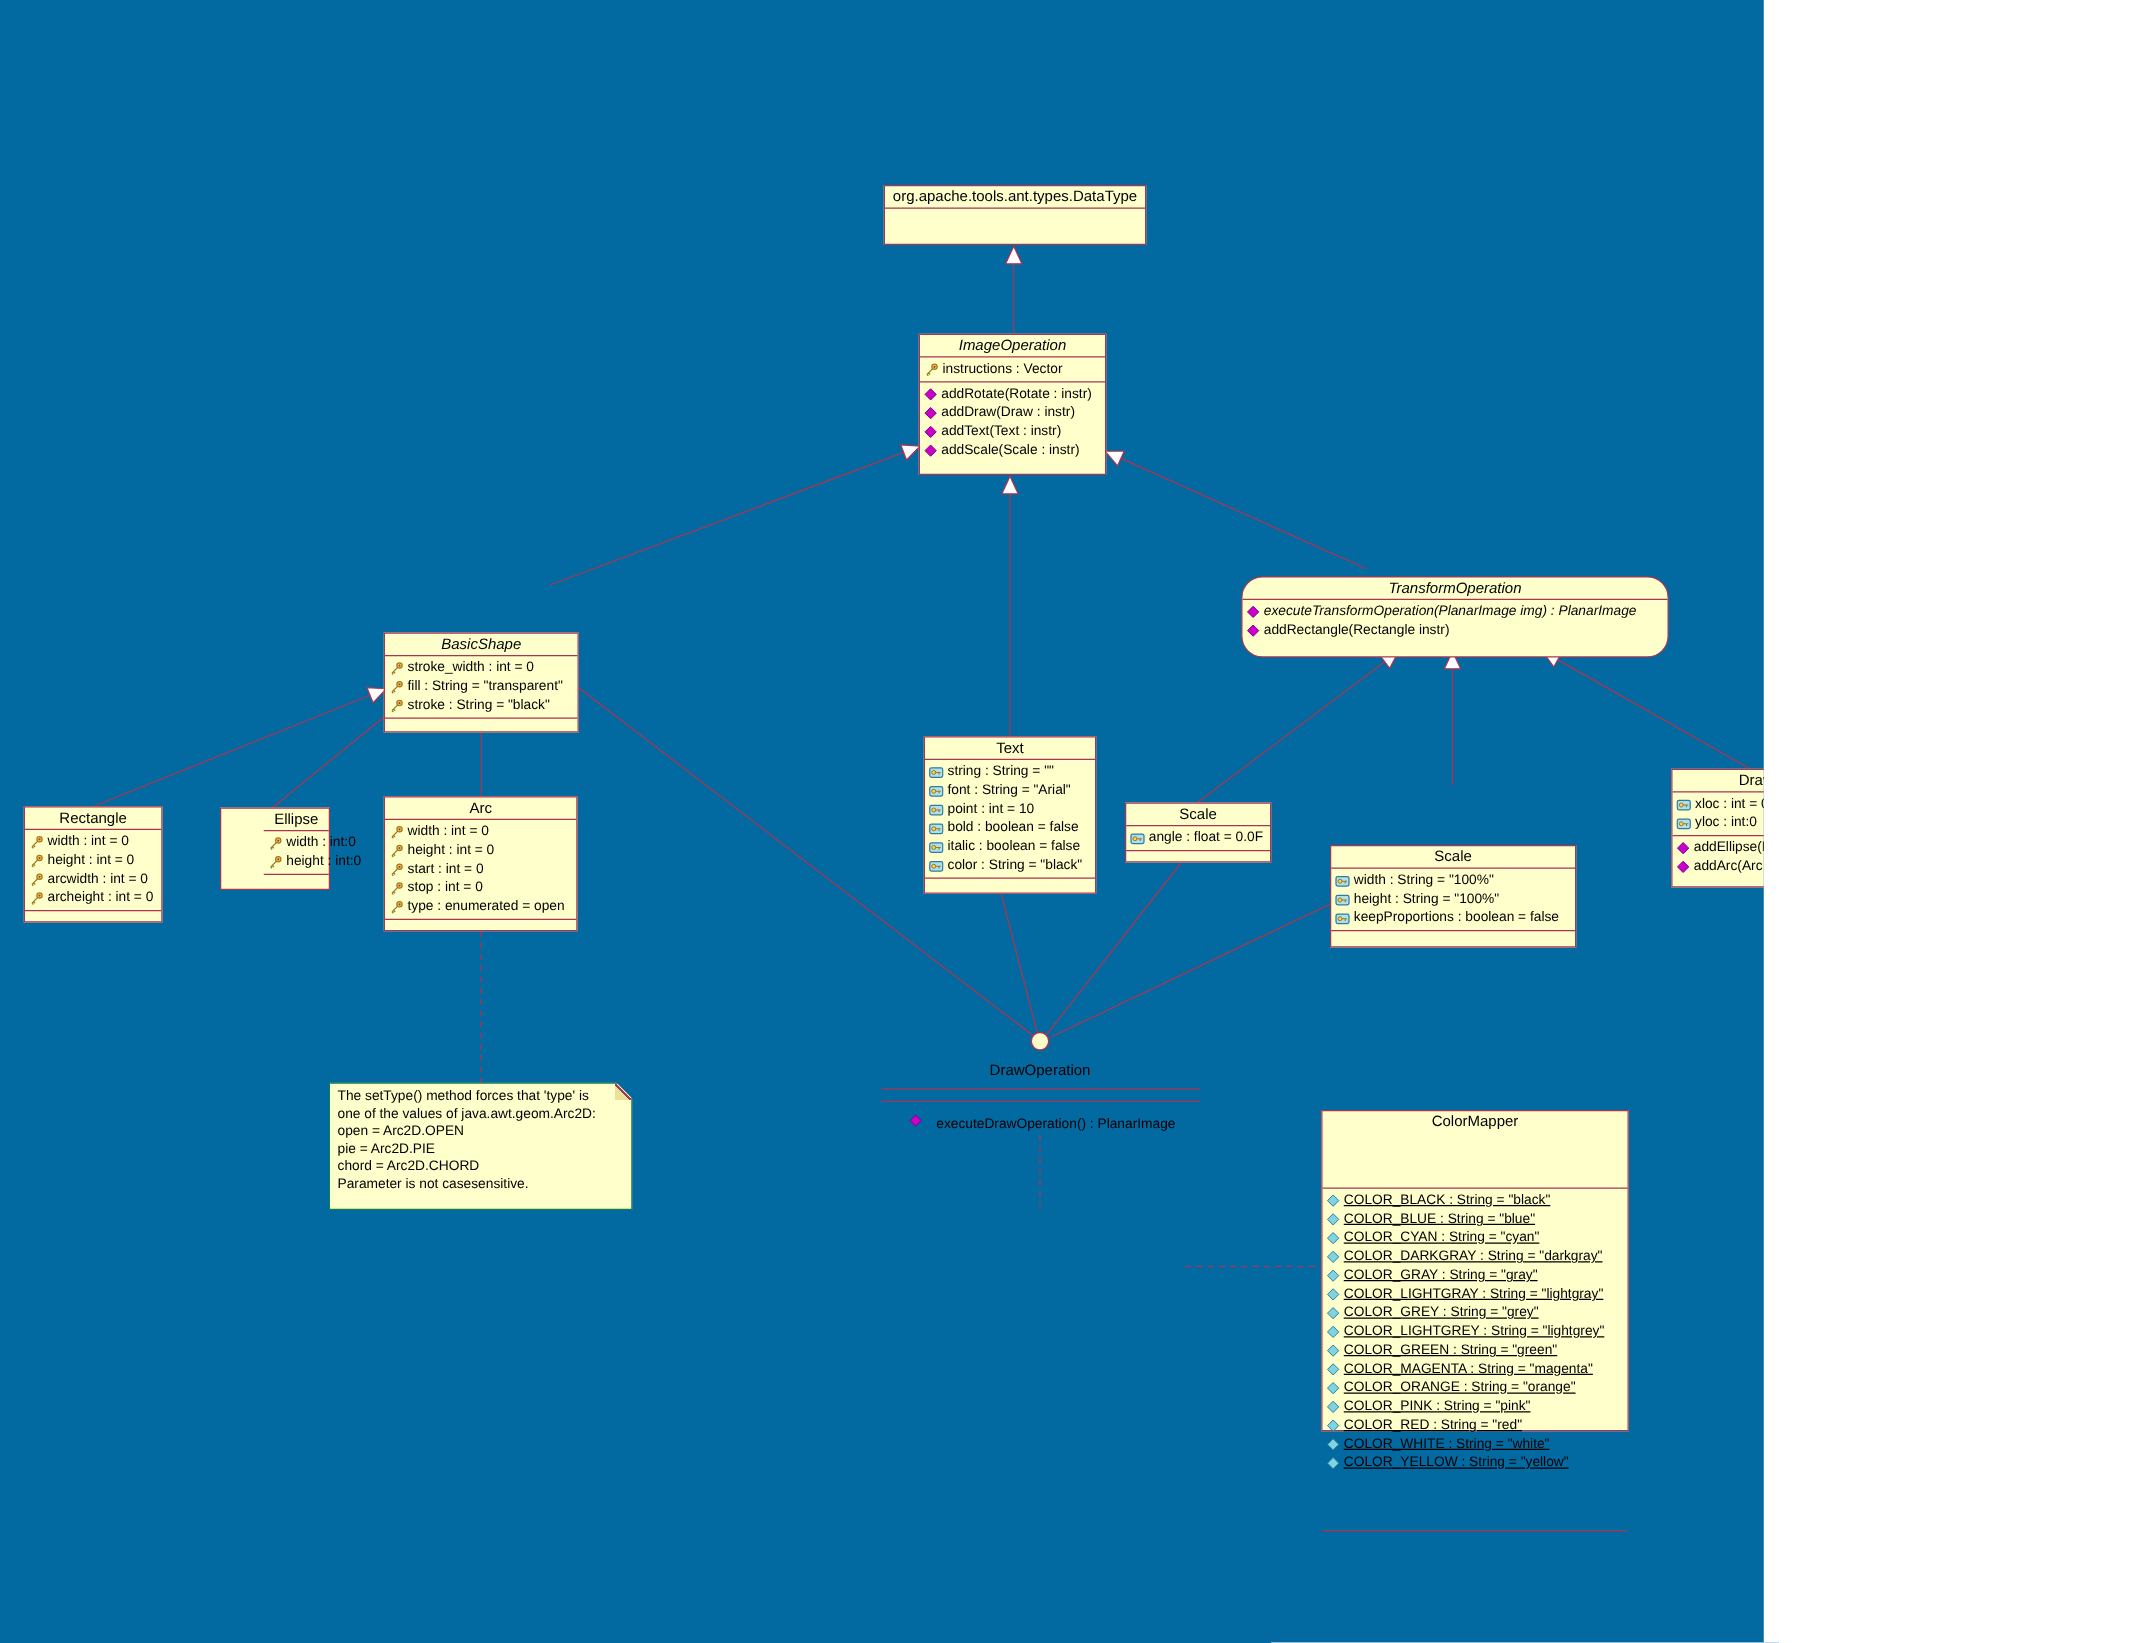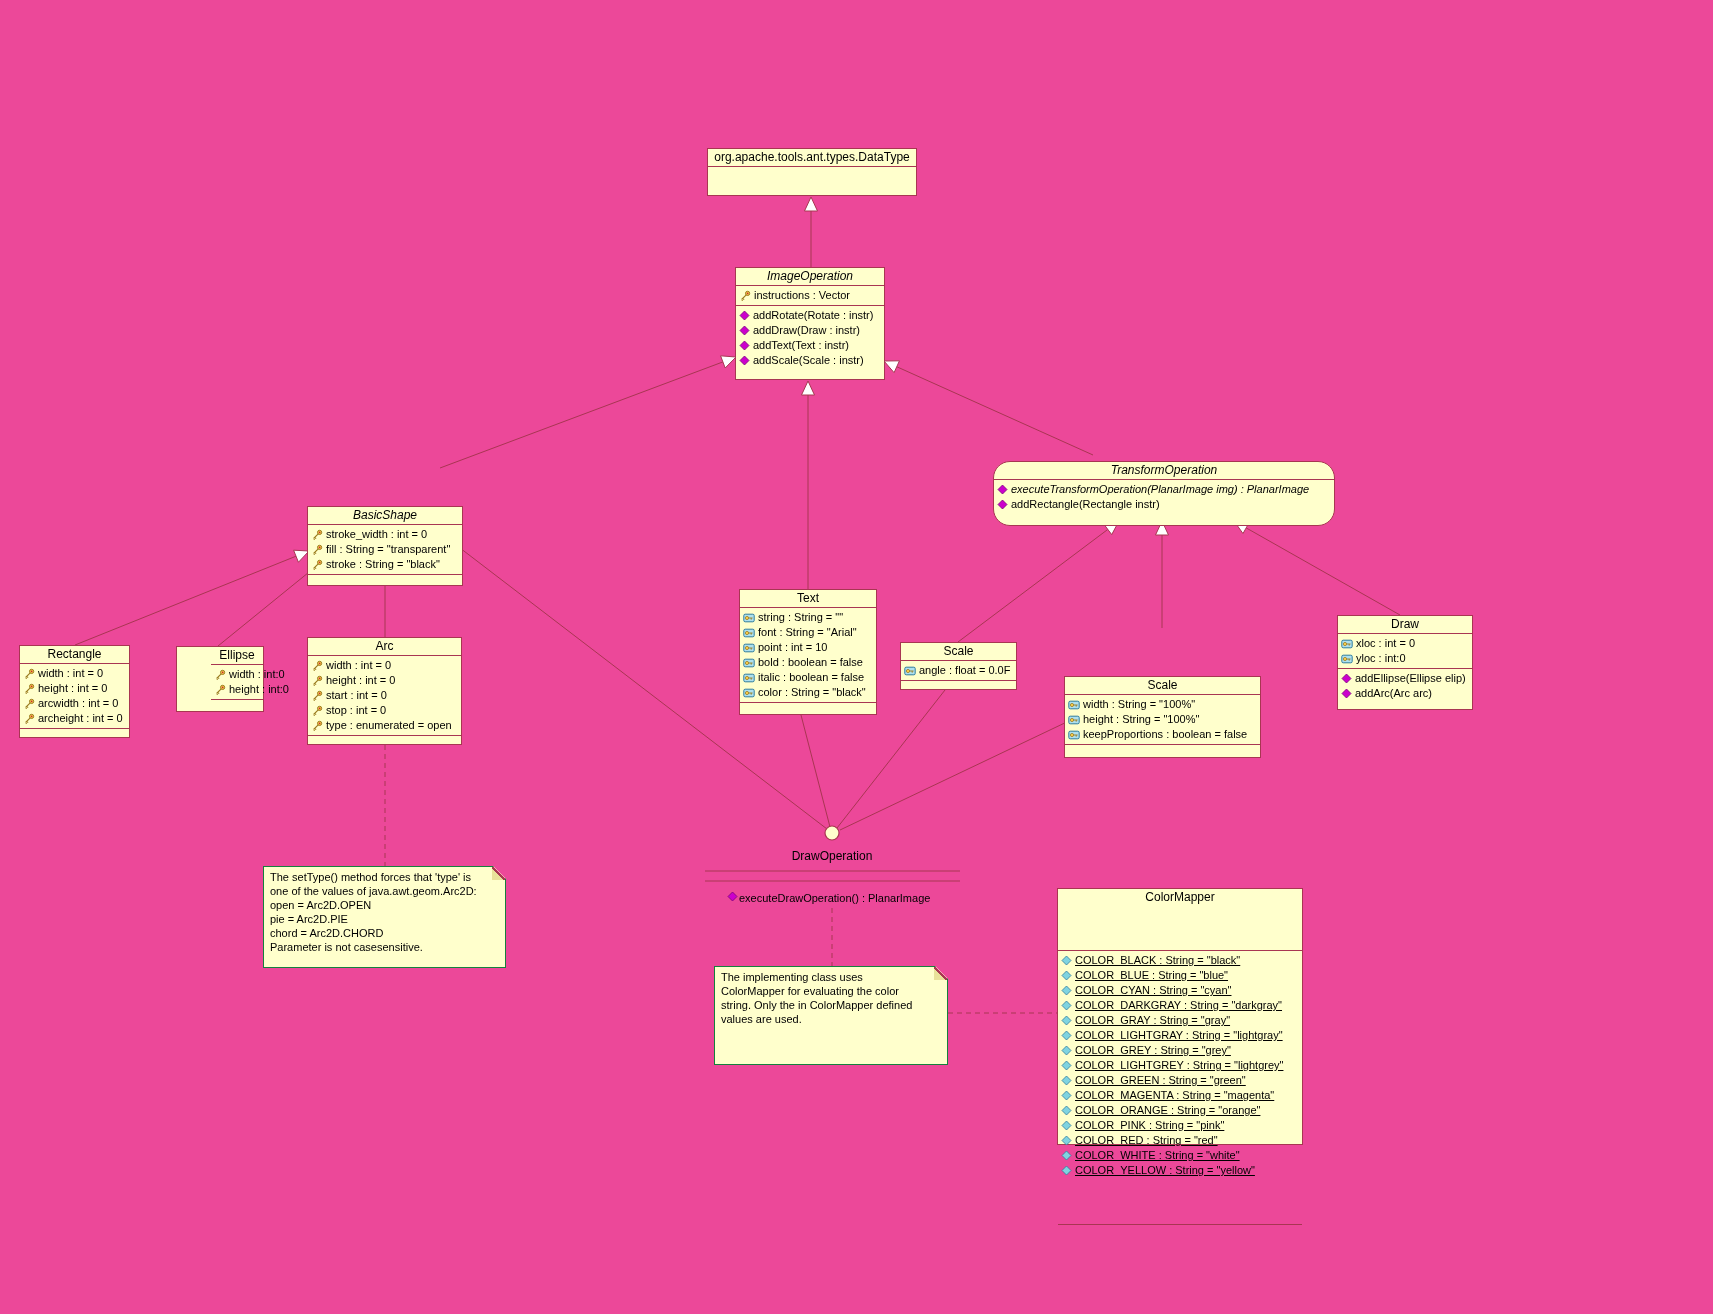--- a/index.html
+++ b/index.html
@@ -1,18 +1,18 @@
 <!DOCTYPE html>
 <html><head>
 <meta charset="utf-8">
 <style>
   *{box-sizing:border-box;margin:0;padding:0}
   html,body{background:#ffffff}
   #canvas{
-    position:relative;width:1713px;height:1314px;background:#ec4899;
+    position:relative;width:1411px;height:1314px;background:#0369a1;
     overflow:hidden;font-family:"Liberation Sans",sans-serif;color:#000;
   }
   #edges{position:absolute;left:0;top:0;z-index:1}
   .uml-class{
     position:absolute;z-index:2;background:#ffffcc;border:1px solid #a83652;
     display:flex;flex-direction:column;font-size:11px;
   }
   .class-title{
     text-align:center;font-size:12px;line-height:15px;padding:1px 3px;flex:0 0 auto;
   }
@@ -34,21 +34,21 @@
   .note::after{
     content:"";position:absolute;top:0;right:0;width:13px;height:13px;
     background:linear-gradient(to top right,#e9e29a 0 45%,#a83652 45% 55%,transparent 55%);
   }
   .note-text{white-space:pre-line}
   .lollipop-label{
     position:absolute;z-index:2;font-size:12px;text-align:center;line-height:14px;
   }
   .lollipop-method{
     position:absolute;z-index:2;font-size:11px;line-height:15px;
-    display:flex;align-items:center;gap:1px;white-space:nowrap;
+    display:flex;align-items:center;gap:11px;white-space:nowrap;
   }
 </style>
 </head>
 <body>
 
 <div id="canvas">
   <svg id="edges" width="1713" height="1314">
       <line x1="811" y1="267" x2="811" y2="211" stroke="#a83652" stroke-width="1"></line>
       <polygon points="811,197 817.5,211 804.5,211" fill="#ffffff" stroke="#a83652" stroke-width="1"></polygon>
       <line x1="440" y1="468" x2="722.8913915140333" y2="361.9157281822375" stroke="#a83652" stroke-width="1"></line>
@@ -618,19 +618,13 @@
   </div>
 
   <div class="note" style="left:263px;top:866px;width:243px;height:102px">
     <div class="note-text">The setType() method forces that 'type' is
 one of the values of java.awt.geom.Arc2D:
 open = Arc2D.OPEN
 pie = Arc2D.PIE
 chord = Arc2D.CHORD
 Parameter is not casesensitive.</div>
   </div>
-  <div class="note" style="left:714px;top:966px;width:234px;height:99px">
-    <div class="note-text">The implementing class uses
-ColorMapper for evaluating the color
-string. Only the in ColorMapper defined
-values are used.</div>
-  </div>
 </div>
 
 </body></html>

